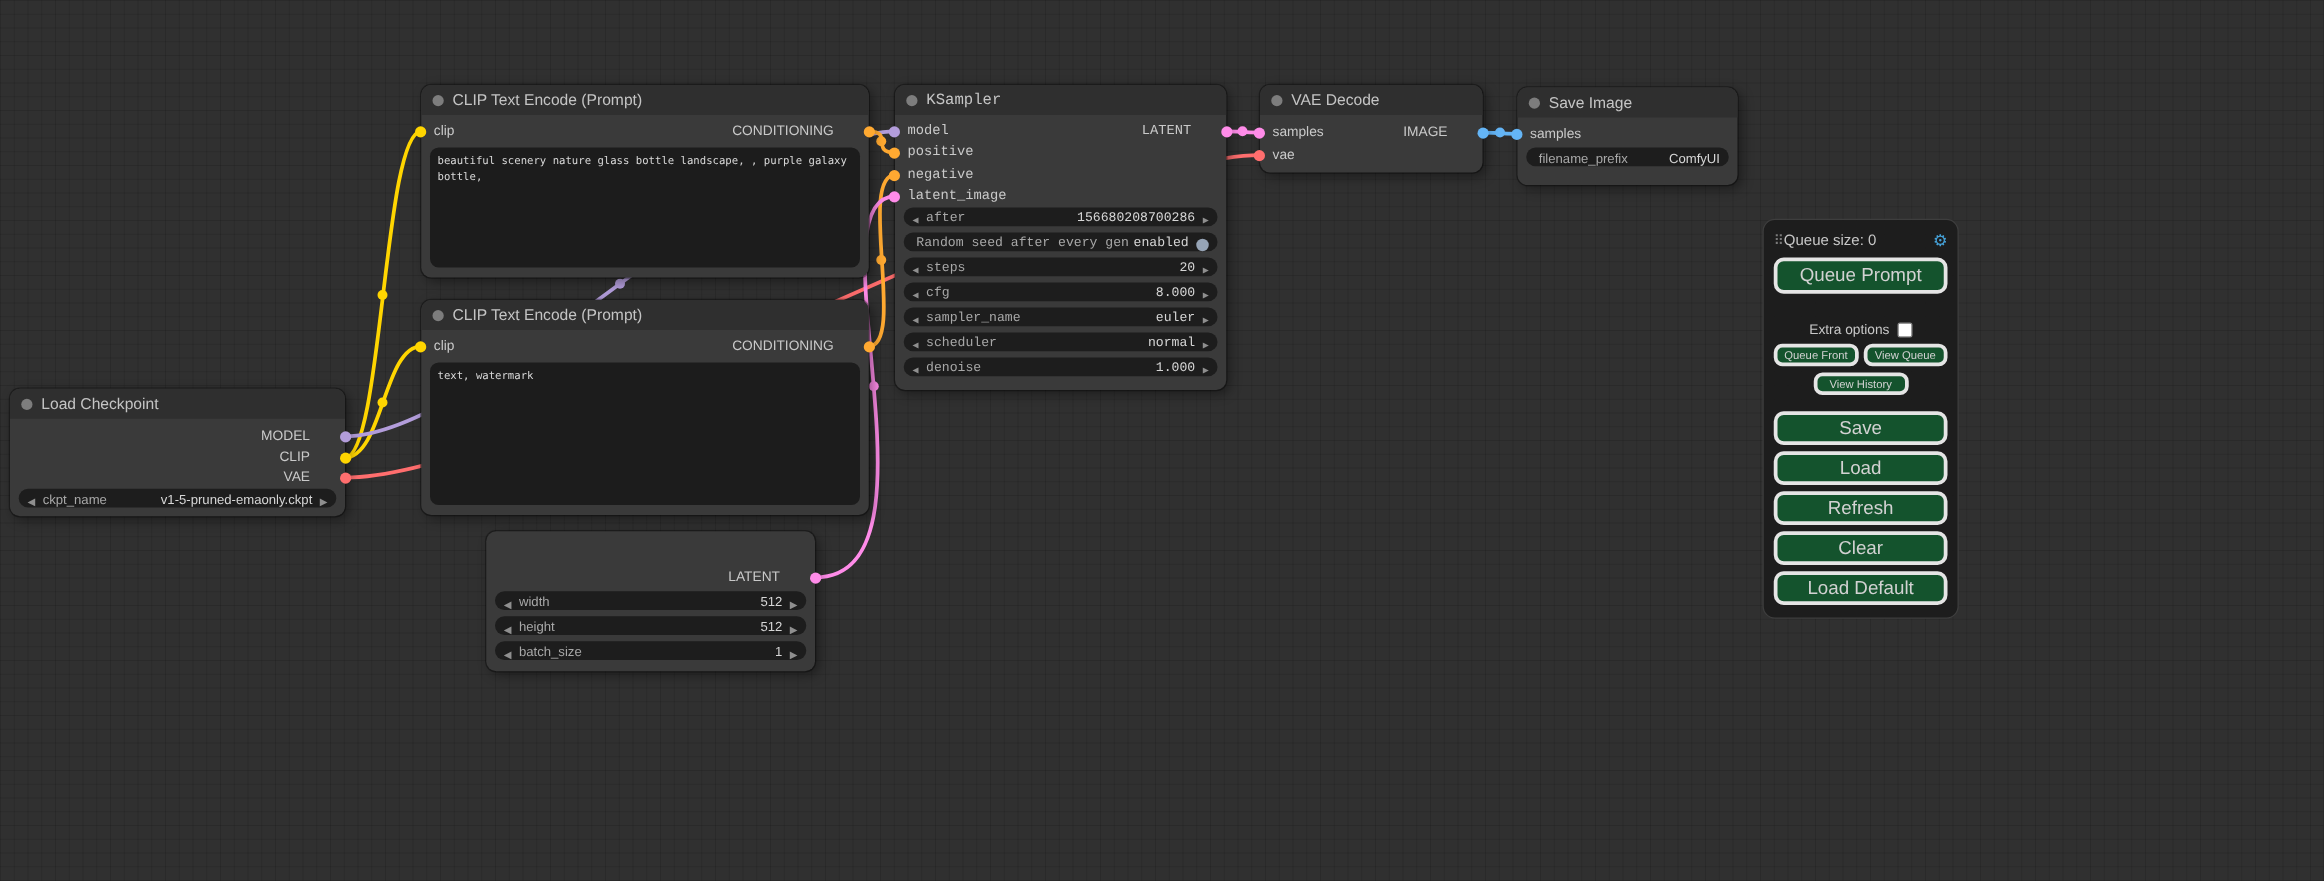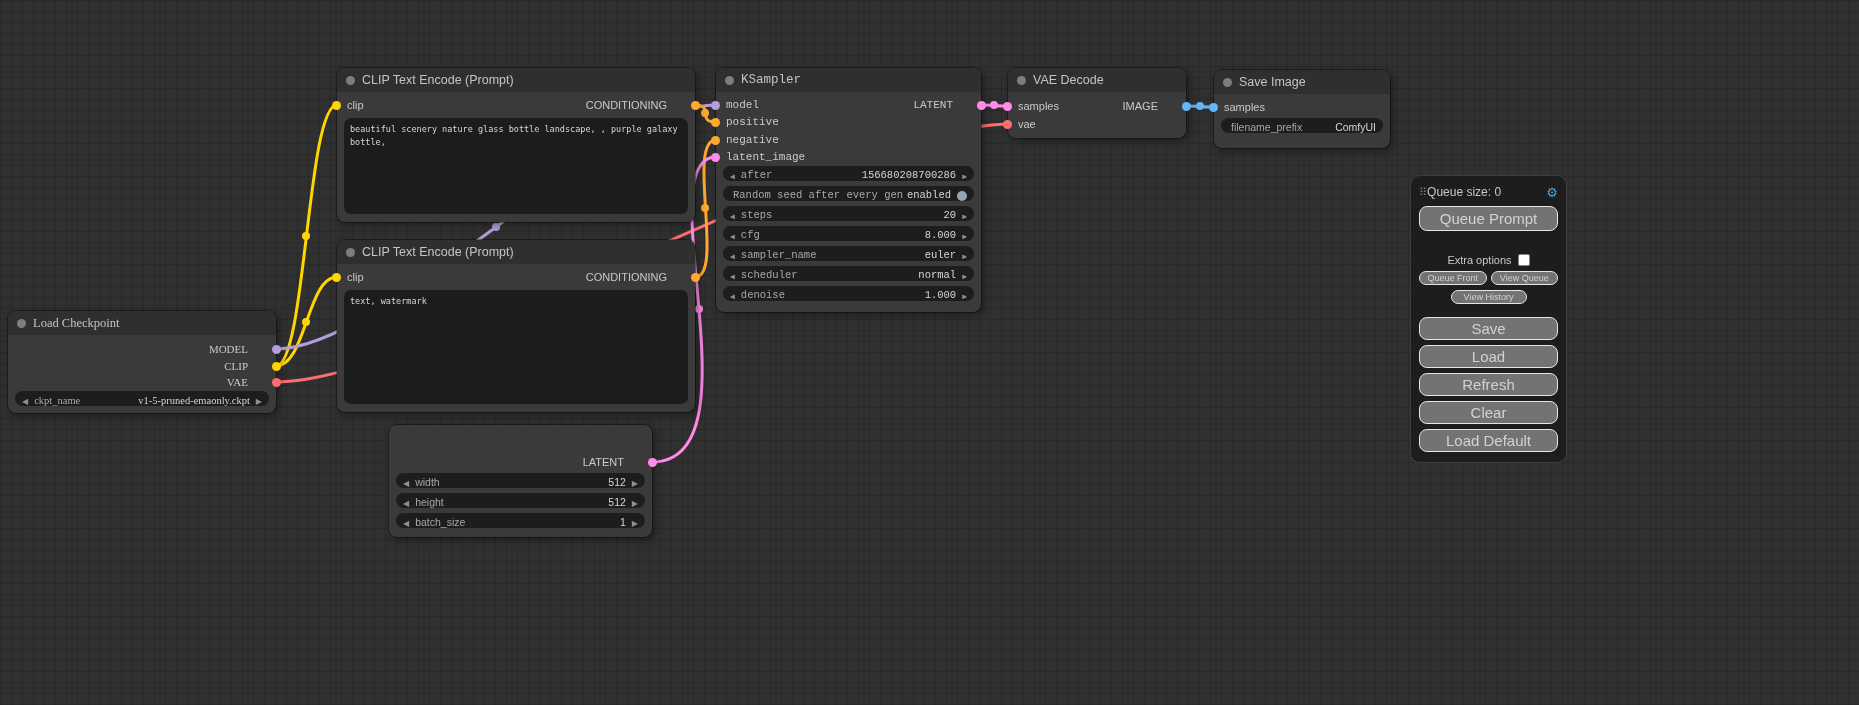--- a/index.html
+++ b/index.html
@@ -51,21 +51,21 @@
     position:absolute;left:1410px;top:175px;width:157px;
     background:rgba(28,28,28,0.93);border:1px solid #3e3e3e;border-radius:10px;
     padding:7px 8px 10px 8px;box-sizing:border-box;
     display:flex;flex-direction:column;gap:5px;
   }
   .menu-header{display:flex;align-items:center;height:18px;}
   .drag{color:#7a7a7a;font-size:11px;cursor:grab;}
   .qsize{flex:1;color:#c8c8c8;font-size:12px;}
   .gear{font-size:13px;line-height:1;cursor:pointer;}
   .mbtn{
-    display:block;width:100%;background:#737373;border:1px solid #e5e5e5;
+    display:block;width:100%;background:#14532d;border:3px solid #e5e5e5;
     border-radius:8px;color:#d2d2d2;font-family:"Liberation Sans", sans-serif;
     cursor:pointer;box-sizing:border-box;
   }
   .mbtn.big{font-size:15px;padding:3px 0;}
   .mbtn.std{font-size:15px;padding:2px 0;}
   .mbtn.small{font-size:9px;padding:1px 4px;border-radius:7px;}
   .extra-row{display:flex;align-items:center;justify-content:center;gap:6px;
     color:#c8c8c8;font-size:11px;margin-top:18px;}
   .checkbox{width:10px;height:10px;background:#ffffff;border:1px solid #888;border-radius:2px;}
   .small-row{display:flex;gap:4px;}
@@ -94,21 +94,21 @@
     <circle cx="306" cy="322" r="4" fill="#FFD500"></circle>
     <circle cx="496" cy="227" r="4" fill="#B39DDB"></circle>
     <circle cx="642" cy="253" r="4" fill="#FF6E6E"></circle>
     <circle cx="705" cy="113" r="4" fill="#FFA931"></circle>
     <circle cx="705" cy="208" r="4" fill="#FFA931"></circle>
     <circle cx="699" cy="309" r="4" fill="#FF8CE9"></circle>
     <circle cx="994" cy="105" r="4" fill="#FF8CE9"></circle>
     <circle cx="1200" cy="106" r="4" fill="#64B5F6"></circle>
   </svg>
 
-  <div class="node" style="left:8px;top:311px;width:268px;height:102px;font-family:Liberation Serif, serif;">
+  <div class="node" style="left:8px;top:311px;width:268px;height:102px;">
     <div class="node-title">
       <span class="title-dot" style="background: rgb(125, 125, 125);"></span>
       <span>Load Checkpoint</span>
     </div>
     <div class="out-port" style="top:32px">
       <span class="plabel">MODEL</span>
       <span class="dot" style="background: rgb(179, 157, 219);"></span>
     </div>
     <div class="out-port" style="top:49px">
       <span class="plabel">CLIP</span>

